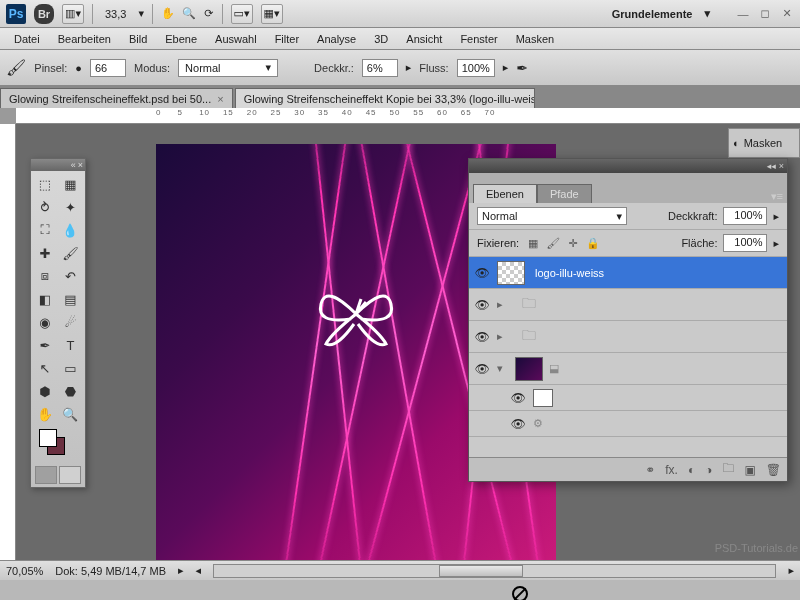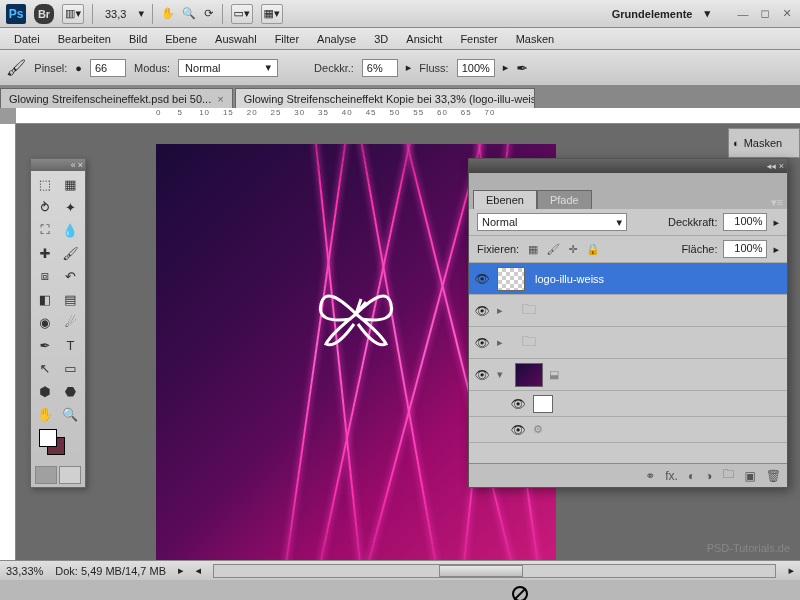--- a/index.html
+++ b/index.html
@@ -42,21 +42,21 @@
 .swatches{padding:4px;position:relative;height:36px}
 .swatch-fg{position:absolute;width:18px;height:18px;background:#fff;border:1px solid #000;top:2px;left:8px}
 .swatch-bg{position:absolute;width:18px;height:18px;background:#6a3040;border:1px solid #000;top:10px;left:16px}
 .mode-btns{display:flex;justify-content:center;padding:3px;gap:2px}
 .mode-btn{width:22px;height:18px;border:1px solid #888;background:#d0d0d0;cursor:pointer}
 .mode-btn.active{background:#a0a0a0}
 .right-dock{position:absolute;top:128px;right:0;width:72px;height:30px;background:#c8c8c8;border:1px solid #888;display:flex;align-items:center;padding:0 4px;gap:4px}
 .layers-panel{position:absolute;top:158px;left:468px;width:320px;background:#d0d0d0;border:1px solid #555;box-shadow:3px 3px 10px rgba(0,0,0,0.4)}
 .panel-titlebar{height:14px;background:linear-gradient(#666,#444);display:flex;justify-content:flex-end;align-items:center;padding:0 3px;gap:3px}
 .panel-titlebar span{color:#ccc;font-size:9px;cursor:pointer}
-.panel-tabs{height:36px;background:#b0b0b0;display:flex;align-items:flex-end;padding:0 4px}
+.panel-tabs{height:30px;background:#b0b0b0;display:flex;align-items:flex-end;padding:0 4px}
 .panel-tab{padding:3px 12px;background:#909090;border:1px solid #666;border-bottom:none;cursor:pointer;color:#ddd}
 .panel-tab.active{background:#d0d0d0;color:#222}
 .panel-row{display:flex;align-items:center;padding:4px 8px;gap:6px;border-bottom:1px solid #aaa;background:#cacaca}
 .blend-select{flex:1;background:#fff;border:1px solid #888;padding:1px 4px;height:18px;display:flex;align-items:center;justify-content:space-between;cursor:pointer;max-width:150px}
 .pct-input{width:44px;background:#fff;border:1px solid #888;padding:1px 4px;height:18px;text-align:right}
 .lock-icons{display:flex;gap:4px}
 .lock-icons span{width:16px;height:16px;display:flex;align-items:center;justify-content:center;cursor:pointer;font-size:11px;color:#555}
 .layer-list{background:#cacaca;min-height:200px}
 .layer-row{display:flex;align-items:center;height:32px;border-bottom:1px solid #aaa;padding:0 4px;gap:6px;cursor:pointer}
 .layer-row.selected{background:#3875d7;color:#fff}
@@ -65,21 +65,21 @@
 .layer-thumb{width:28px;height:24px;background:#fff;border:1px solid #666;flex-shrink:0}
 .layer-thumb.checker{background:repeating-conic-gradient(#ccc 0 25%,#fff 0 50%) 0 0/8px 8px}
 .layer-thumb.folder{background:none;border:none;font-size:14px;color:#888;display:flex;align-items:center;justify-content:center}
 .layer-thumb.dark{background:linear-gradient(135deg,#1a0a3a,#5a0a5a)}
 .layer-name{flex:1;padding-left:4px}
 .disclosure{width:12px;color:#666;cursor:pointer}
 .sub-row{padding-left:40px;height:26px}
 .sub-row .layer-thumb{width:20px;height:18px}
 .panel-footer{height:24px;background:#c0c0c0;border-top:1px solid #888;display:flex;align-items:center;justify-content:flex-end;padding:0 6px;gap:10px}
 .panel-footer span{font-size:12px;color:#555;cursor:pointer}
-.watermark{position:absolute;bottom:26px;right:10px;color:#888;font-size:11px}
+.watermark{position:absolute;bottom:26px;right:2px;color:#888;font-size:11px}
 .cursor-no{position:absolute;left:512px;top:478px;width:16px;height:16px;border:2px solid #000;border-radius:50%}
 .cursor-no::after{content:"";position:absolute;width:2px;height:16px;background:#000;left:5px;top:-2px;transform:rotate(45deg)}
 </style>
 </head>
 <body>
 
 <div class="topbar">
   <div class="ps-logo">Ps</div>
   <div class="br-logo">Br</div>
   <div class="tb-btn">▥▾</div>
@@ -164,21 +164,21 @@
       <div class="streak" style="left:350px;transform:rotate(-8deg)"></div>
       <svg class="butterfly" viewBox="0 0 100 80">
         <g fill="none" stroke="#fff" stroke-width="3">
           <path d="M50 40 Q20 10 15 30 Q10 50 45 45 M50 40 Q25 60 20 70 Q30 75 48 50 M50 40 Q80 10 85 30 Q90 50 55 45 M50 40 Q75 60 80 70 Q70 75 52 50 M50 40 L55 25 M50 40 L60 28"></path>
         </g>
       </svg>
     </div>
   </div>
   <div class="cursor-no"></div>
   <div class="statusbar">
-    <span>33,33%</span>
+    <span>70,05%</span>
     <span>Dok: 5,49 MB/14,7 MB</span>
     <span>▸</span>
     <span>◂</span>
     <div class="scroll-h">
         <div class="scroll-thumb"></div>
       </div>
     <span>▸</span>
   </div>
   <div class="watermark">PSD-Tutorials.de</div>
 </div>

